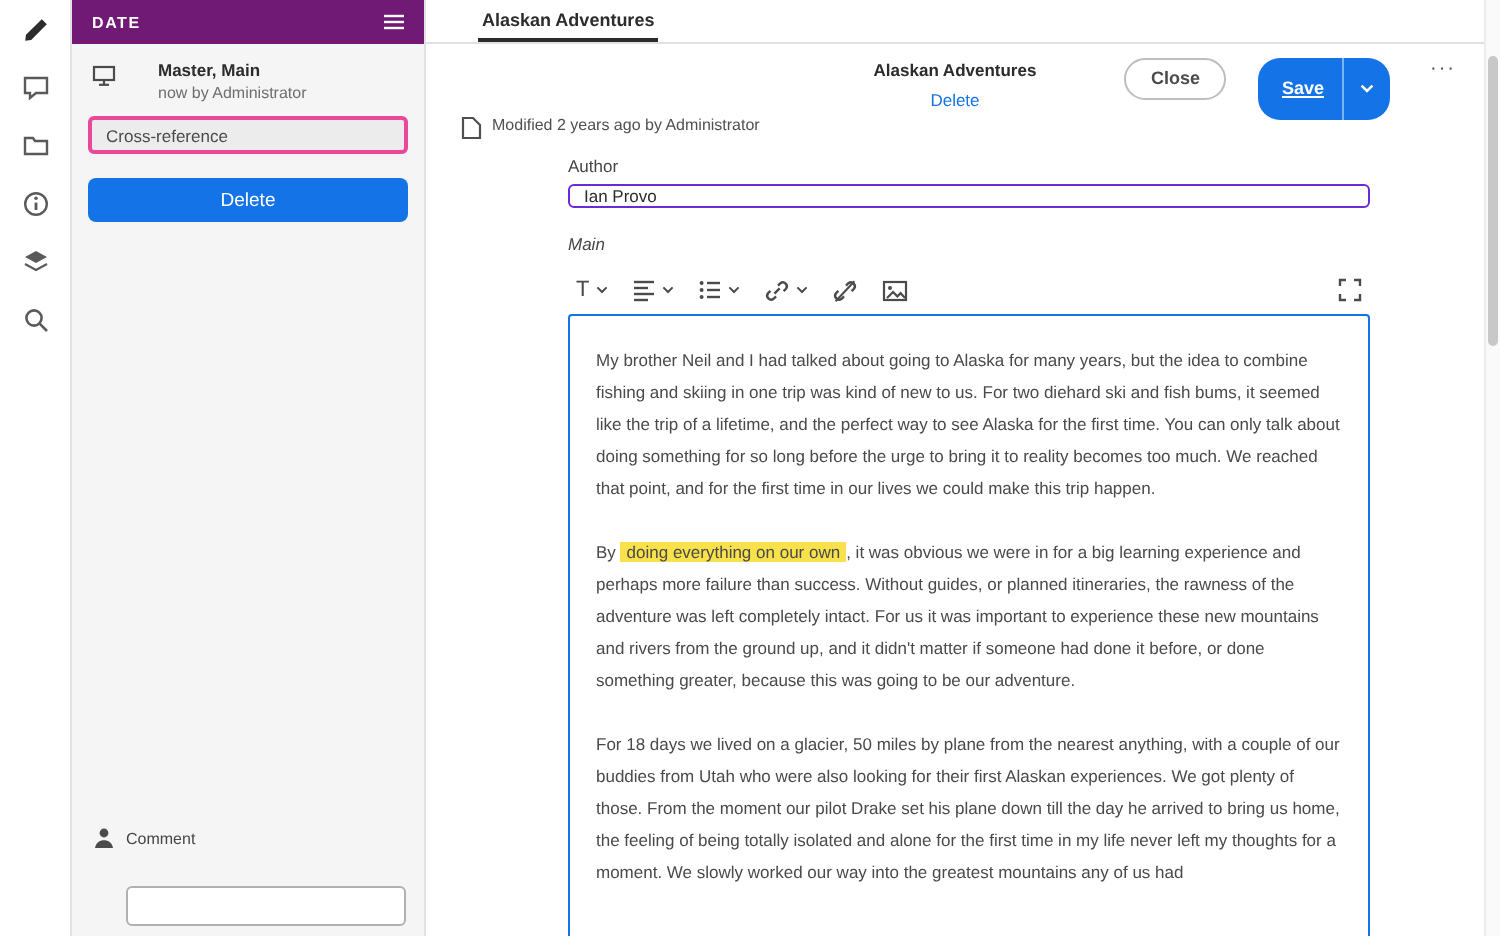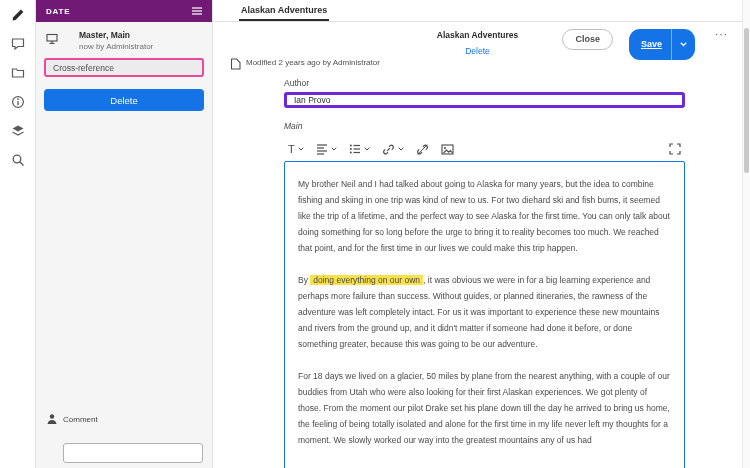--- a/index.html
+++ b/index.html
@@ -57,21 +57,21 @@
   .btn-save-group { height:31px; display:flex; align-items:stretch; border-radius:11px;
     background:var(--accent); color:#fff; overflow:hidden;text-decoration:underline; }
   .btn-save-main { font-size:9px; font-weight:bold; color:#fff; padding:0 9px 0 12px; }
   .save-divider { width:1px; background:rgba(255,255,255,.45); margin:0; }
   .btn-save-chev { color:#fff; padding:0 8px; display:flex; align-items:center; }
   .btn-more { font-size:10px; color:#4b4b4b; letter-spacing:1px; padding:0 4px; }
 
   .form { flex:1; overflow:hidden; display:flex; flex-direction:column; padding:12px 57px 0 71px; }
   .field-label { font-size:8.5px; color:#464646; margin-bottom:4px; }
   .field-label.main-label { margin-top:13px;font-style:italic; }
-  .text-input { height:19px; border:3px solid #6d28d9; border-radius:3px; padding:0 7px;
+  .text-input { height:19px; border:1px solid #6d28d9; border-radius:3px; padding:0 7px;
     font-size:8.5px; color:#2c2c2c; width:100%; background:#fff; }
 
   .rte-toolbar { height:24px; display:flex; align-items:center; gap:8px; padding:0 2px;
     margin-top:2px; flex:none; }
   .tool { display:flex; align-items:center; gap:3px; color:#4b4b4b; padding:2px 2px; }
   .t-glyph { font-size:11px; line-height:1; color:#4b4b4b; }
   .tool.fullscreen { margin-left:auto; }
 
   .rte { height:340px; border:1.5px solid var(--accent); border-radius:2px; background:#fff;
     padding:0 13px; font-size:8.5px; line-height:16px; color:#4a4a4a; overflow:hidden; flex:none; }

